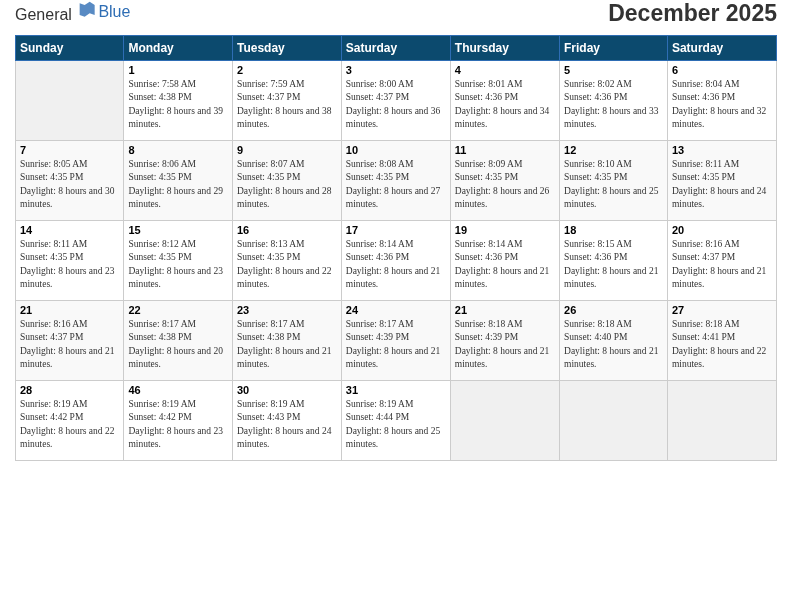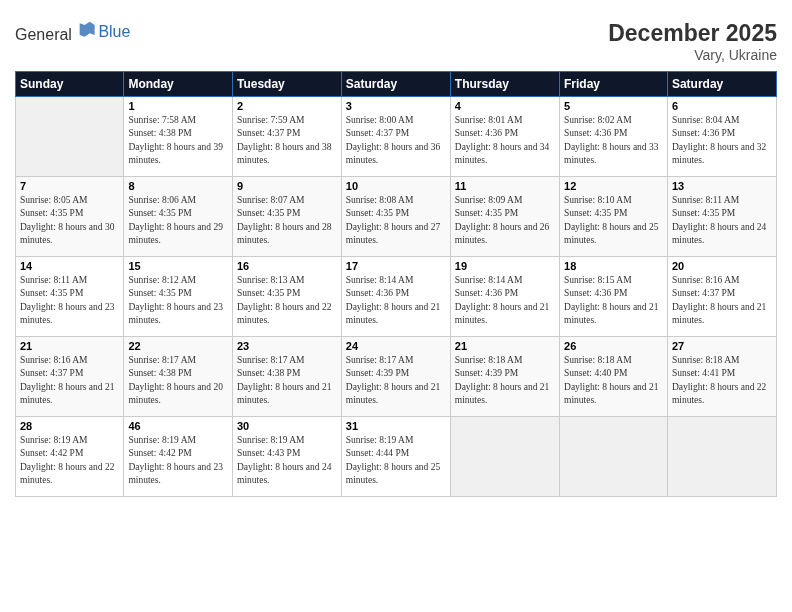--- a/index.html
+++ b/index.html
@@ -6,21 +6,21 @@
     body {
       width: 792px;
       height: 612px;
       font-family: Arial, sans-serif;
       background: #fff;
       overflow: hidden;
     }
     .page {
       width: 792px;
       height: 612px;
-      padding: 20px 15px;
+      padding: 0 15px;
     }
     .header {
       display: flex;
       justify-content: space-between;
       align-items: flex-start;
       margin-bottom: 8px;
     }
     .logo {
       display: flex;
       align-items: center;
@@ -43,21 +43,21 @@
     .subtitle {
       font-size: 14px;
       color: #555;
     }
     .calendar {
       width: 100%;
       border-collapse: collapse;
       font-size: 10px;
     }
     .calendar thead tr th {
-      background-color: #0f172a;
+      background-color: #0c4a6e;
       color: #fff;
       padding: 5px 4px;
       text-align: left;
       font-size: 12px;
       font-weight: bold;
       border: 1px solid #2e6db4;
     }
     .calendar tbody tr td {
       border: 1px solid #ccc;
       vertical-align: top;
@@ -96,21 +96,20 @@
         <svg class="logo-icon" viewBox="0 0 24 24" xmlns="http://www.w3.org/2000/svg">
           <path d="M20 6 L14 2 L8 6 L2 4 L2 18 L8 20 L14 16 L20 18 Z" fill="#2e6db4" opacity="0.8"></path>
         </svg>
       </div>
       <div>
         <span class="logo-blue">Blue</span>
       </div>
     </div>
     <div class="title-block">
       <div class="month-title">December 2025</div>
-      <div class="subtitle">Vary, Ukraine</div>
     </div>
   </div>
 
   <table class="calendar">
     <thead>
       <tr>
         <th>Sunday</th>
         <th>Monday</th>
         <th>Tuesday</th>
         <th>Saturday</th>

